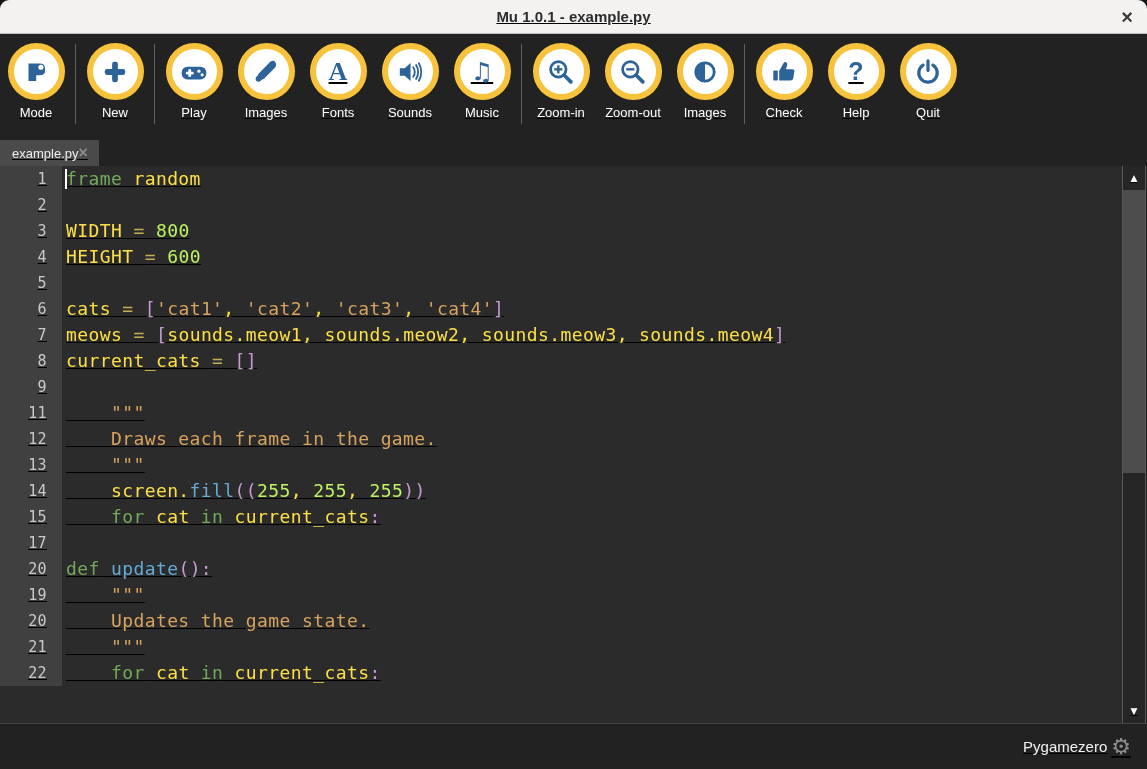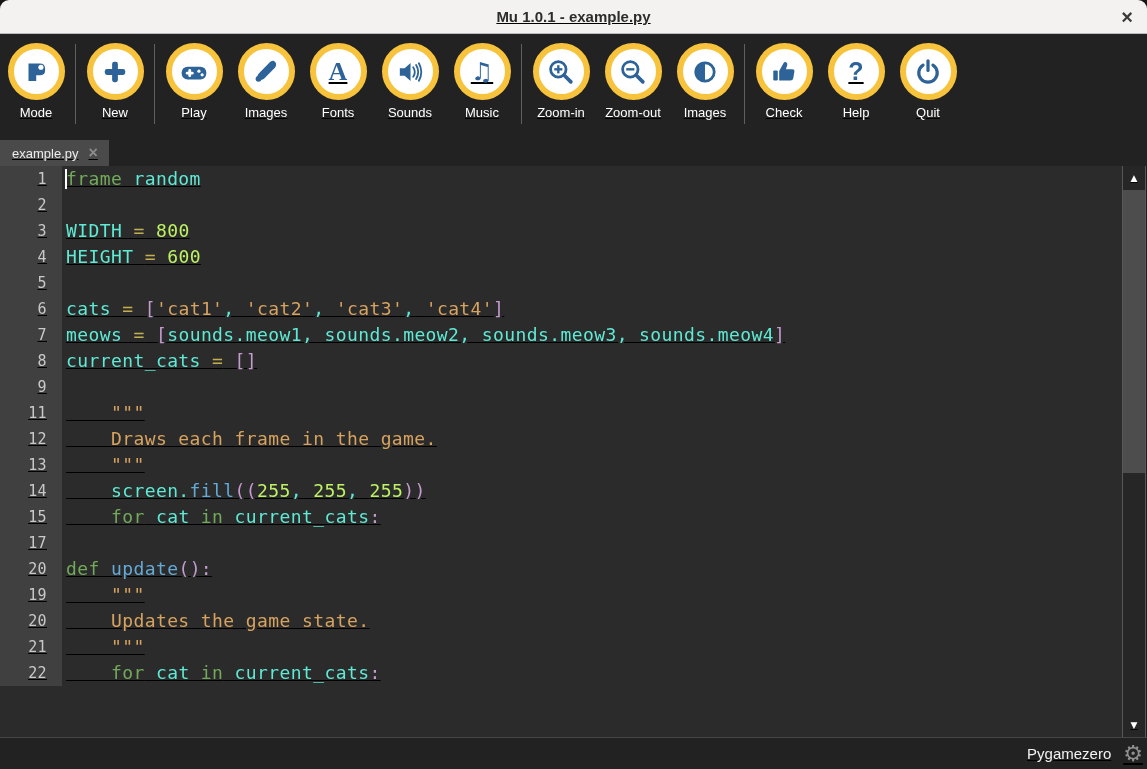--- a/index.html
+++ b/index.html
@@ -20,48 +20,48 @@
   .circle svg{display:block;}
   .glyph{line-height:1;color:#2d6398;}
   .glyph.serif{font-family:"Liberation Serif",serif;font-weight:700;font-size:26px;}
   .glyph.sans{font-family:"Liberation Sans",sans-serif;font-weight:700;font-size:25px;}
   .glyph.note{font-family:"DejaVu Sans",sans-serif;font-size:25px;}
   .tlabel{color:#ffffff;font-size:13px;}
   .sep{width:1px;height:80px;background:#606060;margin:10px 3px 0 3px;flex:0 0 auto;}
 
   
   .tabbar{height:26px;background:#222;display:flex;align-items:stretch;flex:0 0 auto;}
-  .tab{background:#4a4a4a;display:flex;align-items:center;gap:10px;padding:0 11px 0 12px;cursor:default;}
+  .tab{background:#4a4a4a;display:flex;align-items:center;gap:0;padding:0 11px 0 12px;cursor:default;}
   .tab-label{color:#ededed;font-size:13px;}
   .tab-close{color:#8d8d8d;font-weight:700;font-size:16px;line-height:1;}
 
   
   .editor-wrap{flex:1 1 auto;display:flex;background:#1e1e1e;overflow:hidden;}
   .editor{width:1122px;background:#2b2b2b;overflow:hidden;
     font-family:"DejaVu Sans Mono",monospace;font-size:18px;letter-spacing:0.4px;}
   .row{height:26px;display:flex;}
   .ln{width:62px;flex:0 0 62px;background:#404040;color:#c9c9c9;text-align:right;padding-right:15px;
     box-sizing:border-box;font-size:15px;line-height:26px;}
   .code{flex:1;white-space:pre;line-height:26px;padding-left:4px;position:relative;color:#d8d8d8;}
-  .t-p{color:#5eead4}.t-k{color:#73aa5a}.t-f{color:#64aad7}.t-n{color:#bef264}
+  .t-p{color:#fde047}.t-k{color:#73aa5a}.t-f{color:#64aad7}.t-n{color:#bef264}
   .t-o{color:#c3af50}.t-s{color:#d7a35f}.t-b{color:#c39bcd}
   .caret{position:absolute;left:3px;top:3px;width:2px;height:20px;background:#ffffff;}
   .guide{position:absolute;top:0;bottom:0;left:calc(4ch + 5px);width:0;border-left:1px dotted #e0e0e0;opacity:.85;}
 
   
   .scrollbar{width:22px;flex:0 0 22px;border-left:1px solid #585858;border-right:1px solid #585858;
     background:#262626;display:flex;flex-direction:column;}
   .sb-btn{height:24px;display:flex;align-items:center;justify-content:center;color:#ffffff;
     font-size:9px;font-family:"DejaVu Sans",sans-serif;flex:0 0 auto;cursor:default;}
   .sb-track{flex:1;position:relative;}
   .sb-thumb{position:absolute;top:0;left:0;right:0;height:283px;background:#4d4d4d;}
 
   
-  .statusbar{height:32px;background:#222;border-top:1px solid #454545;box-sizing:border-box;
-    display:flex;align-items:center;justify-content:flex-end;gap:12px;padding-right:4px;flex:0 0 auto;}
+  .statusbar{height:46px;background:#222;border-top:1px solid #454545;box-sizing:border-box;
+    display:flex;align-items:center;justify-content:flex-end;gap:4px;padding-right:16px;flex:0 0 auto;}
   .status-label{color:#f2f2f2;font-size:15px;}
   .gear{color:#8f8f8f;font-size:22px;line-height:1;font-family:"DejaVu Sans",sans-serif;cursor:default;}
 </style>
 </head>
 <body>
 
 <div class="window">
 
   <div class="titlebar">
     <span class="title">Mu 1.0.1 - example.py</span>

